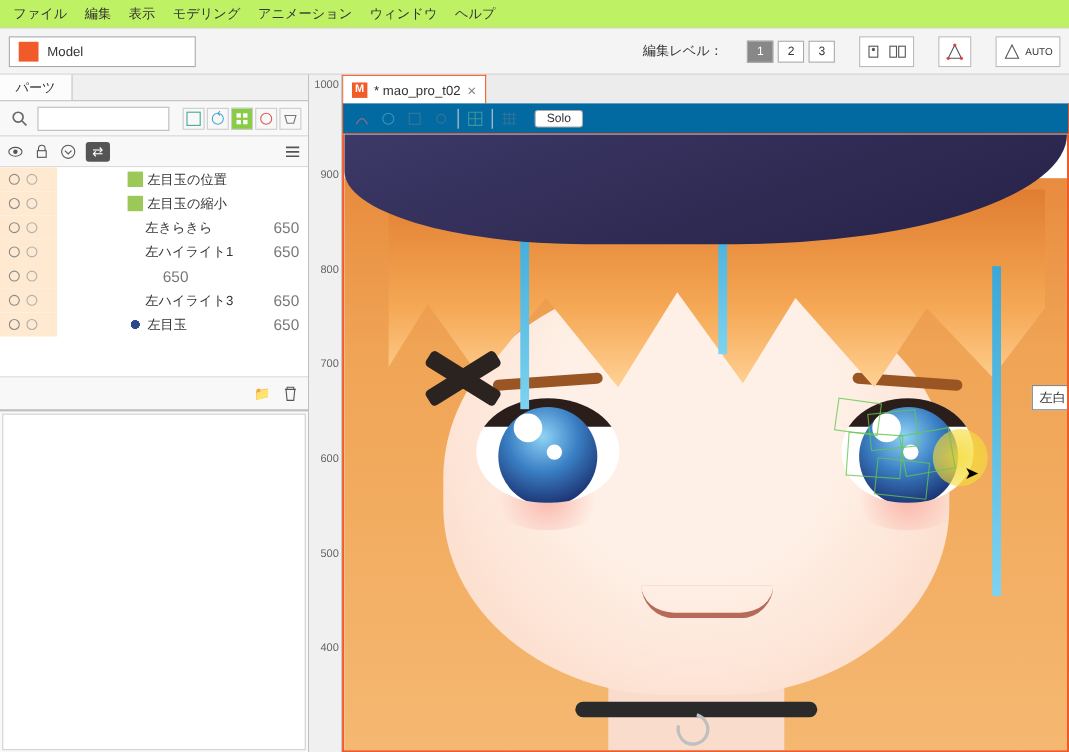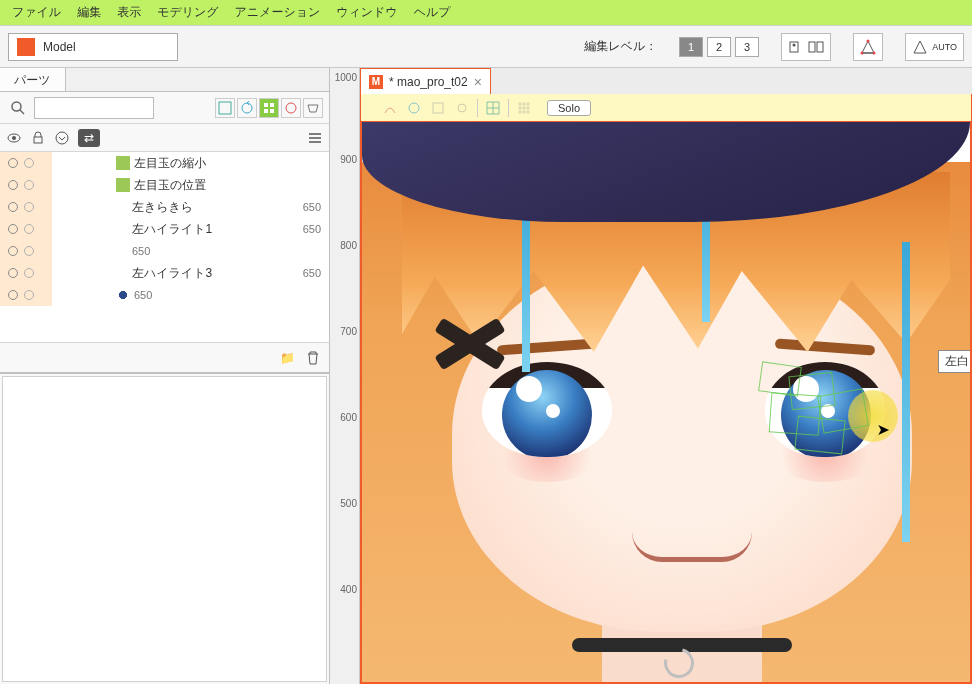--- a/index.html
+++ b/index.html
@@ -12,21 +12,21 @@
 .sdk-dropdown { height: 28px; padding: 0 6px; border: 1px solid #999; background: #fff; display: flex; align-items: center; gap: 6px; }
 .mode-btn { height: 28px; width: 170px; border: 1px solid #aaa; background: #fff; display: flex; align-items: center; padding: 0 8px; gap: 8px; }
 .mode-icon { width: 18px; height: 18px; background: #f15a29; }
 .toolbar-right { margin-left: auto; display: flex; align-items: center; gap: 22px; }
 .level-btns { display: flex; gap: 4px; }
 .level-btn { width: 24px; height: 20px; border: 1px solid #aaa; background: #fff; display: flex; align-items: center; justify-content: center; font-size: 11px; }
 .level-btn.active { background: #888; color: #fff; }
 .tool-box { height: 28px; border: 1px solid #bbb; background: #fff; display: flex; align-items: center; padding: 0 6px; gap: 4px; }
 
 .main { display: flex; height: calc(100% - 68px); }
-.left-panel { width: 330px; background: #f8f8f8; display: flex; flex-direction: column; border-right: 1px solid #c0c0c0; }
+.left-panel { width: 281px; background: #f8f8f8; display: flex; flex-direction: column; border-right: 1px solid #c0c0c0; }
 
 .panel-tab { height: 24px; background: #f0f0f0; display: flex; border-bottom: 1px solid #c0c0c0; }
 .panel-tab span { padding: 4px 14px; background: #fcfcfc; border-right: 1px solid #c0c0c0; font-size: 12px; }
 
 .parts-header { height: 32px; display: flex; align-items: center; padding: 0 6px; gap: 4px; border-bottom: 1px solid #d6d6d6; }
 .search-icon-box { width: 24px; height: 24px; display:flex; align-items:center; justify-content:center; }
 .search-input { flex: 1; height: 22px; border: 1px solid #bbb; padding: 0 4px; max-width: 120px; }
 .filter-icons { display: flex; gap: 2px; margin-left: auto; }
 .filter-icons div { width: 20px; height: 20px; border: 1px solid #ccc; display: flex; align-items: center; justify-content: center; }
 
@@ -36,38 +36,38 @@
 .parts-list { flex: 0 0 190px; overflow-y: auto; background: #fff; position: relative; }
 .part-row { height: 22px; display: flex; align-items: center; padding-right: 8px; }
 .vis-col { width: 52px; height: 100%; background: #ffe9d0; display: flex; align-items: center; gap: 6px; padding-left: 8px; flex-shrink:0; }
 .vis-eye { width: 10px; height: 10px; border: 1.5px solid #8a8a8a; border-radius: 50%; }
 .vis-dot { width: 10px; height: 10px; border: 1.5px solid #b0b0b0; border-radius: 50%; }
 .lock-col { width: 40px; flex-shrink:0; }
 .item-icon { width: 14px; height: 14px; margin-right: 4px; flex-shrink:0; }
 .item-green { background: #9cc858; }
 .item-dot { background: radial-gradient(circle, #2b4a8c 40%, #fff 42%); border-radius:50%; }
 .item-text { flex: 1; font-size: 12px; white-space: nowrap; }
-.item-num { color: #777; font-size: 11px; }
+.item-num { color: #777; font-size: 14px; margin-left: 16px; }
 
 .parts-footer { height: 30px; border-top: 1px solid #d6d6d6; display: flex; align-items: center; justify-content: flex-end; padding: 0 8px; gap: 10px; }
 
 .inspector-panel { flex: 1; border-top: 2px solid #c0c0c0; display: flex; flex-direction: column; }
 .inspector-body { flex: 1; background: #fff; border: 1px solid #d0d0d0; margin: 2px; }
 
 .canvas-area { flex: 1; background: #f4f4f4; display: flex; position: relative; }
 .ruler-v { width: 30px; background: #f0f0f0; border-right: 1px solid #c8c8c8; position: relative; font-size: 10px; color: #666; }
 .ruler-v div { position: absolute; right: 2px; }
 .canvas-main { flex: 1; display: flex; flex-direction: column; }
 
 .doc-tab-bar { height: 26px; background: #ececec; display: flex; }
 .doc-tab { height: 26px; background: #fff; border: 1px solid #f15a29; border-bottom: none; display: flex; align-items: center; padding: 0 8px; gap: 6px; font-size: 12px; }
 .doc-tab .m-icon { width: 14px; height: 14px; background: #f15a29; color:#fff; font-size:10px; display:flex; align-items:center; justify-content:center; font-weight:bold; }
 .doc-tab .close { color: #888; font-size: 14px; }
 
-.canvas-toolbar { height: 28px; background: #fef9c3; border: 1px solid #f15a29; border-top:none; display: flex; align-items: center; padding: 0 20px; gap: 6px; }
+.canvas-toolbar { height: 28px; background: #0369a1; border: 1px solid #f15a29; border-top:none; display: flex; align-items: center; padding: 0 8px; gap: 6px; }
 .canvas-toolbar .tb-icon { width: 18px; height: 18px; display:flex; align-items:center; justify-content:center; opacity:0.7; }
 .solo-btn { border: 1px solid #aaa; padding: 1px 10px; font-size: 11px; background: #fff; border-radius: 3px; margin-left: 8px; }
 
 .viewport { flex: 1; border-left: 2px solid #f15a29; border-right: 2px solid #f15a29; border-bottom: 2px solid #f15a29; background: #fff; position: relative; overflow: hidden; }
 
 .model-art { position: absolute; inset: 0; }
 .hat { position: absolute; top: 0; left: 0; right: 0; height: 100px; background: linear-gradient(160deg, #3d3968 0%, #2e2a52 60%, #252147 100%); border-bottom-left-radius: 40% 80%; border-bottom-right-radius: 55% 120%; }
 .hair-back { position:absolute; top:40px; left:0; right:0; bottom:0; background: linear-gradient(180deg, #e88b3e 0%, #f0a455 30%, #f5b871 100%); }
 .face { position: absolute; top: 130px; left: 90px; width: 460px; height: 380px; background: radial-gradient(ellipse at 50% 35%, #fef0e6 40%, #fde3d4 70%, #f9d4c0 100%); border-radius: 48% 48% 45% 45%; }
 .blush-l { position:absolute; top:300px; left:130px; width:110px; height:60px; background: radial-gradient(circle, rgba(248,160,150,0.7) 0%, transparent 70%); border-radius:50%; }
@@ -220,32 +220,32 @@
 
     <div class="parts-list">
       <div class="part-row">
           <div class="vis-col">
             <div class="vis-eye"></div>
             <div class="vis-dot"></div>
           </div>
           <div class="lock-col"></div>
           <div style="width:24px"></div>
           <div class="item-icon item-green"></div>
-          <div class="item-text">左目玉の縮小</div>
+          <div class="item-text">左目玉の位置</div>
           <div class="item-num"></div>
         </div>
       <div class="part-row">
           <div class="vis-col">
             <div class="vis-eye"></div>
             <div class="vis-dot"></div>
           </div>
           <div class="lock-col"></div>
           <div style="width:24px"></div>
           <div class="item-icon item-green"></div>
-          <div class="item-text">左目玉の位置</div>
+          <div class="item-text">左目玉の縮小</div>
           <div class="item-num"></div>
         </div>
       <div class="part-row">
           <div class="vis-col">
             <div class="vis-eye"></div>
             <div class="vis-dot"></div>
           </div>
           <div class="lock-col"></div>
           <div style="width:40px"></div>
           <div class="item-text">左きらきら</div>
@@ -281,20 +281,21 @@
           <div class="item-num">650</div>
         </div>
       <div class="part-row">
           <div class="vis-col">
             <div class="vis-eye"></div>
             <div class="vis-dot"></div>
           </div>
           <div class="lock-col"></div>
           <div style="width:24px"></div>
           <div class="item-icon item-dot"></div>
+          <div class="item-text">左目玉</div>
           <div class="item-num">650</div>
         </div>
     </div>
 
     <div class="parts-footer">
       <span style="color:#d9a441">📁</span>
       <svg class="icon" viewBox="0 0 16 16">
           <path d="M3 4 L13 4 M5 4 L5 2 L11 2 L11 4 M4 4 L5 14 L11 14 L12 4" fill="none" stroke="#555"></path>
         </svg>
     </div>

